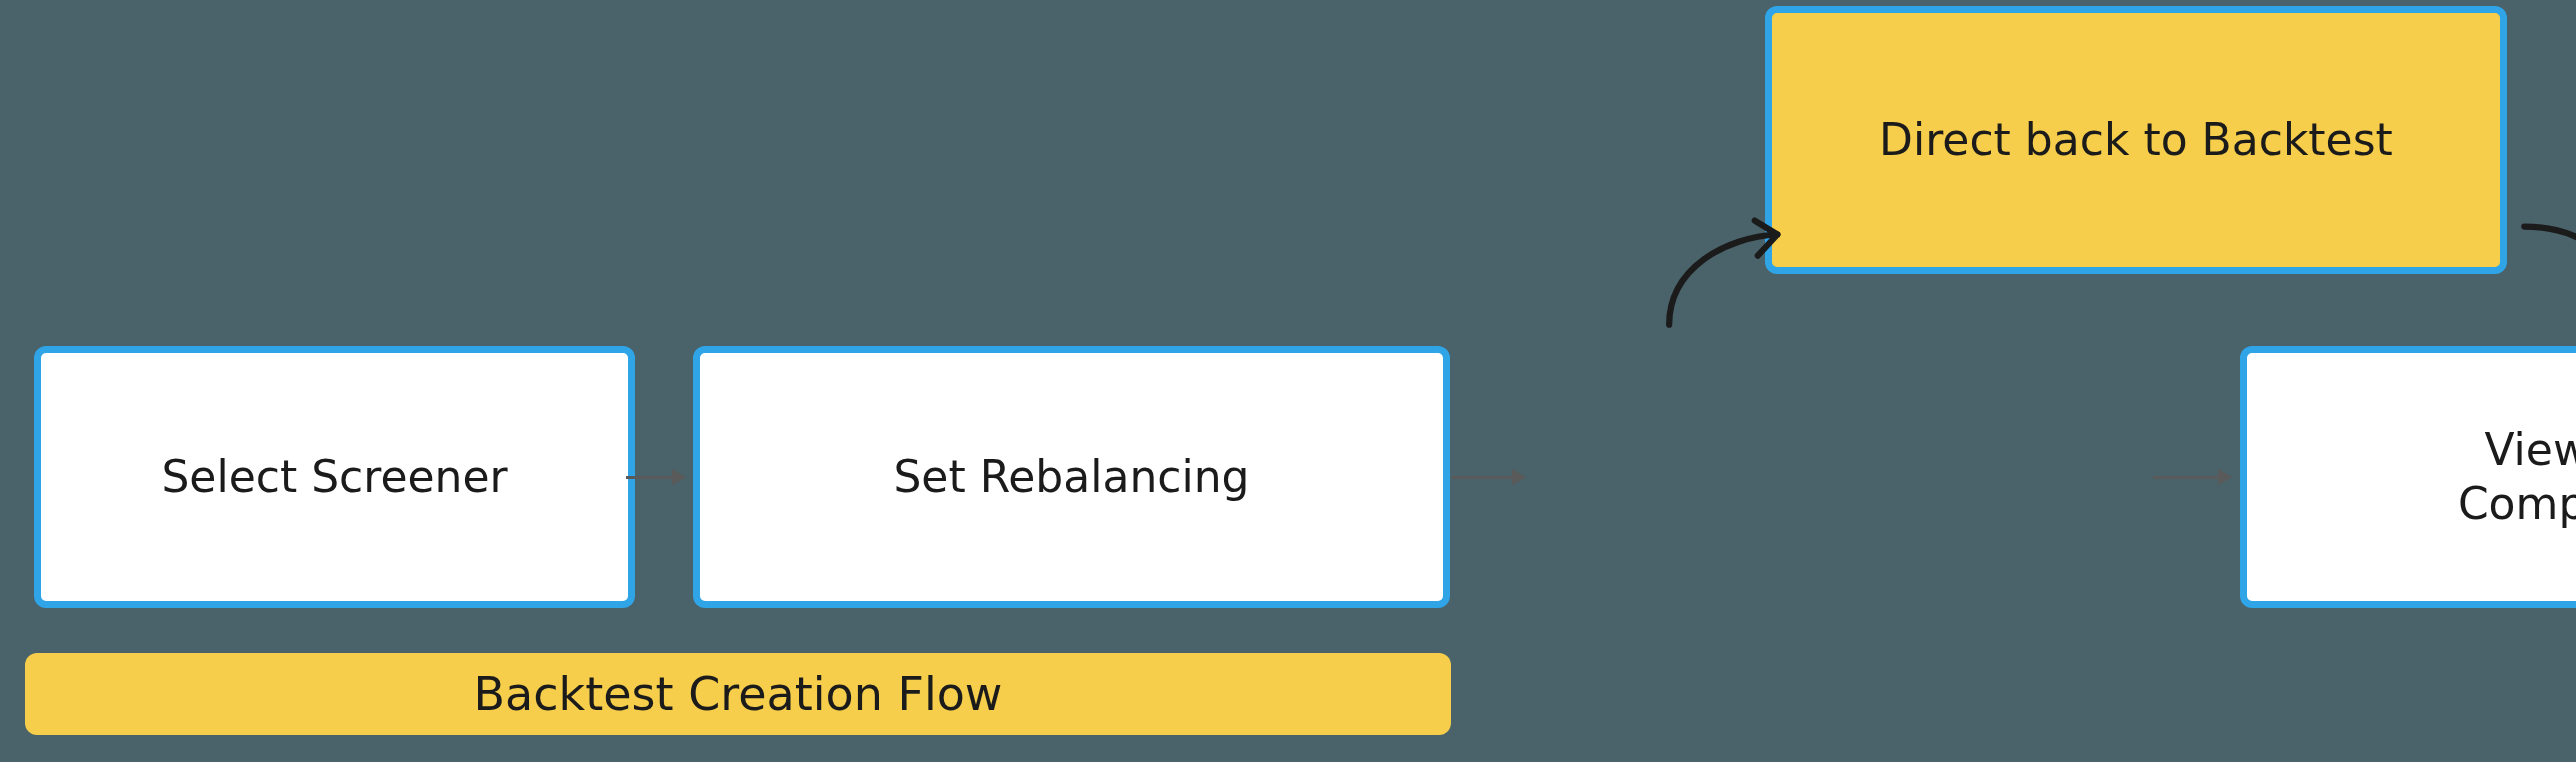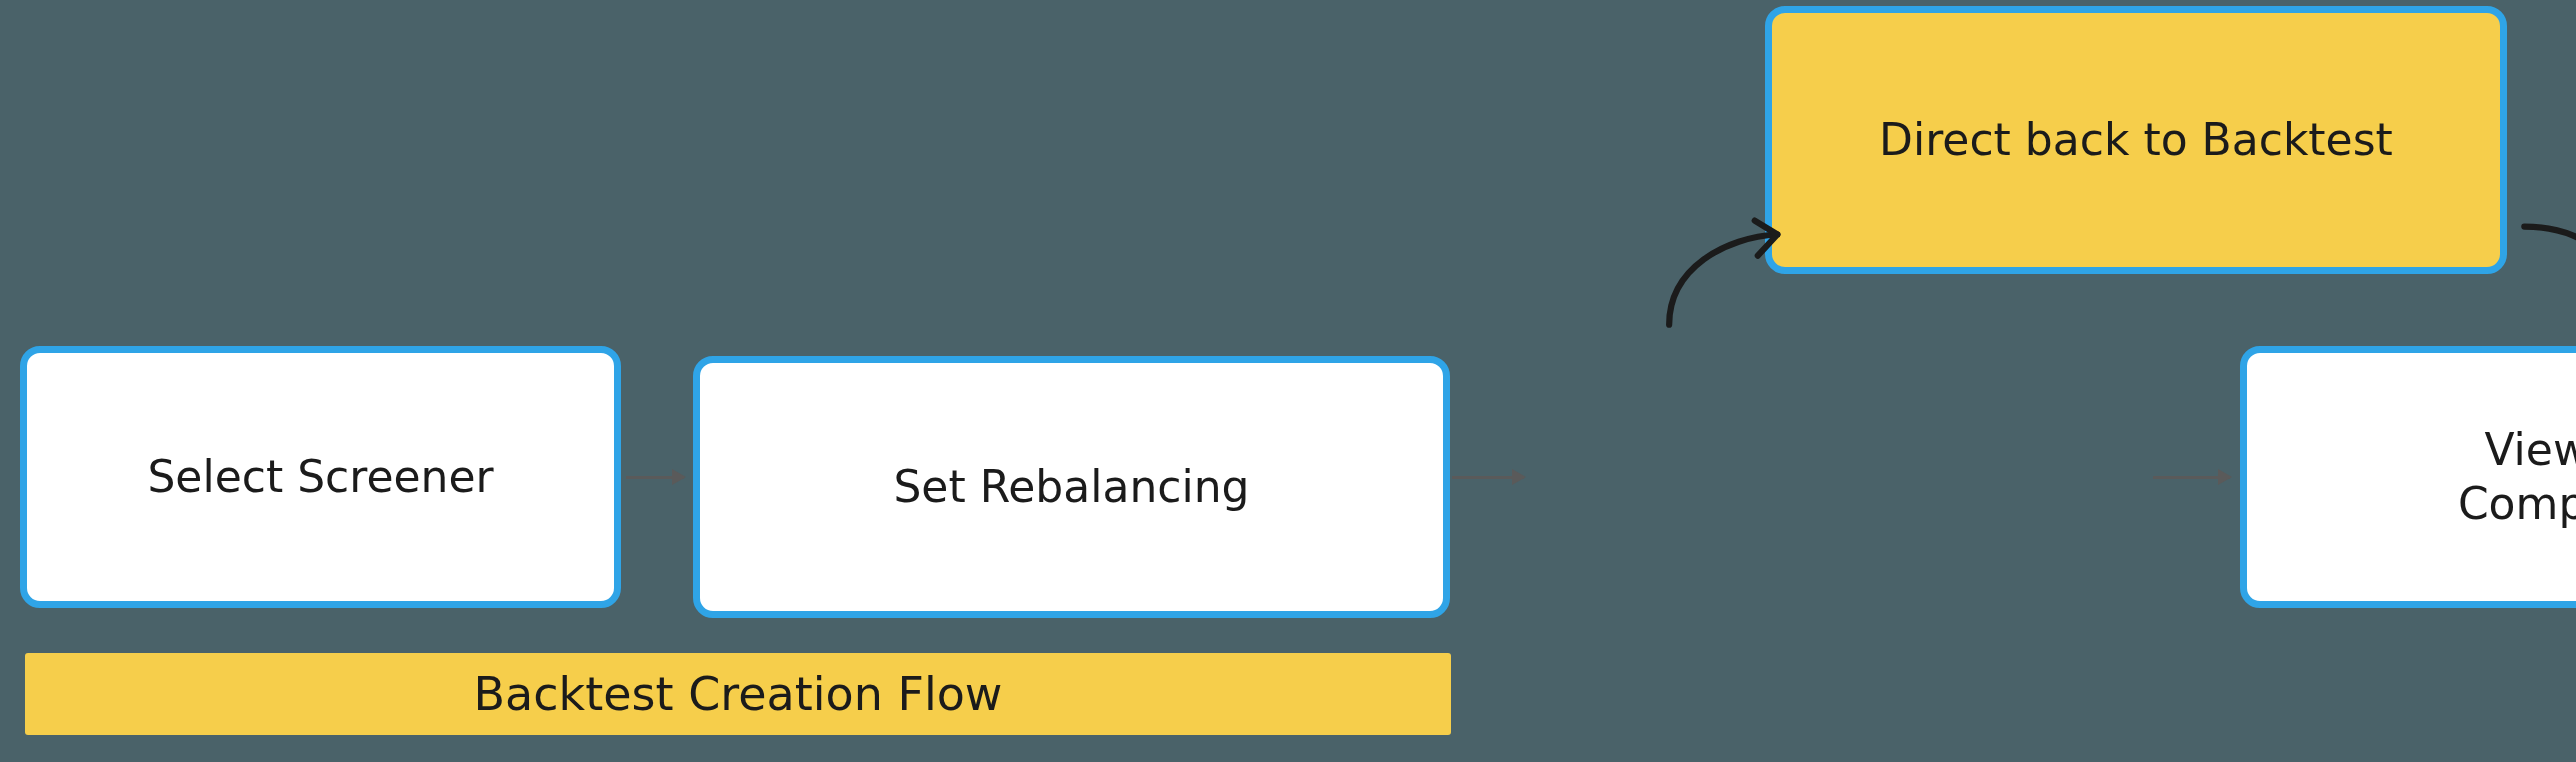--- a/index.html
+++ b/index.html
@@ -21,59 +21,59 @@
     width: 3331px;
     height: 762px;
   }
 
   
   .node {
     position: absolute;
     box-sizing: border-box;
     background: #ffffff;
     border: 7.2px solid #2fa4e7;
-    border-radius: 20px;
+    border-radius: 12px;
     display: flex;
     align-items: center;
     justify-content: center;
     text-align: center;
     color: #1b1b1b;
     line-height: 1.22;
     font-size: 44px;
     padding: 0 12.4px;
   }
   .node.yellow {
     background: #f6ce4b;
     border-color: #2fa4e7;
   }
 
   #node-select-screener {
-    left: 20px;  top: 346px;  width: 601px; height: 262px;
+    left: 34px;  top: 346px;  width: 601px; height: 262px;
   }
   #node-set-rebalancing {
-    left: 693px; top: 356px; width: 757px; height: 262px;
+    left: 693px; top: 346px; width: 757px; height: 262px;
   }
   #node-run-backtest {
     left: 1533px; top: 346px; width: 618px; height: 262px;
   }
   #node-view-result {
     left: 2240px; top: 346px; width: 1056px; height: 262px;
   }
   #node-direct-back {
     left: 1765px; top: 6.2px; width: 742px; height: 268px;
     font-size: 44px;
   }
 
   
   #legend {
     position: absolute;
     left: 25px; top: 653px;
     width: 1426px; height: 82px;
     background: #f6ce4b;
-    border-radius: 3px;
+    border-radius: 12px;
     display: flex;
     align-items: center;
     justify-content: center;
     color: #1b1b1b;
     font-size: 46px;
   }
 
   
   .connector {
     position: absolute;

